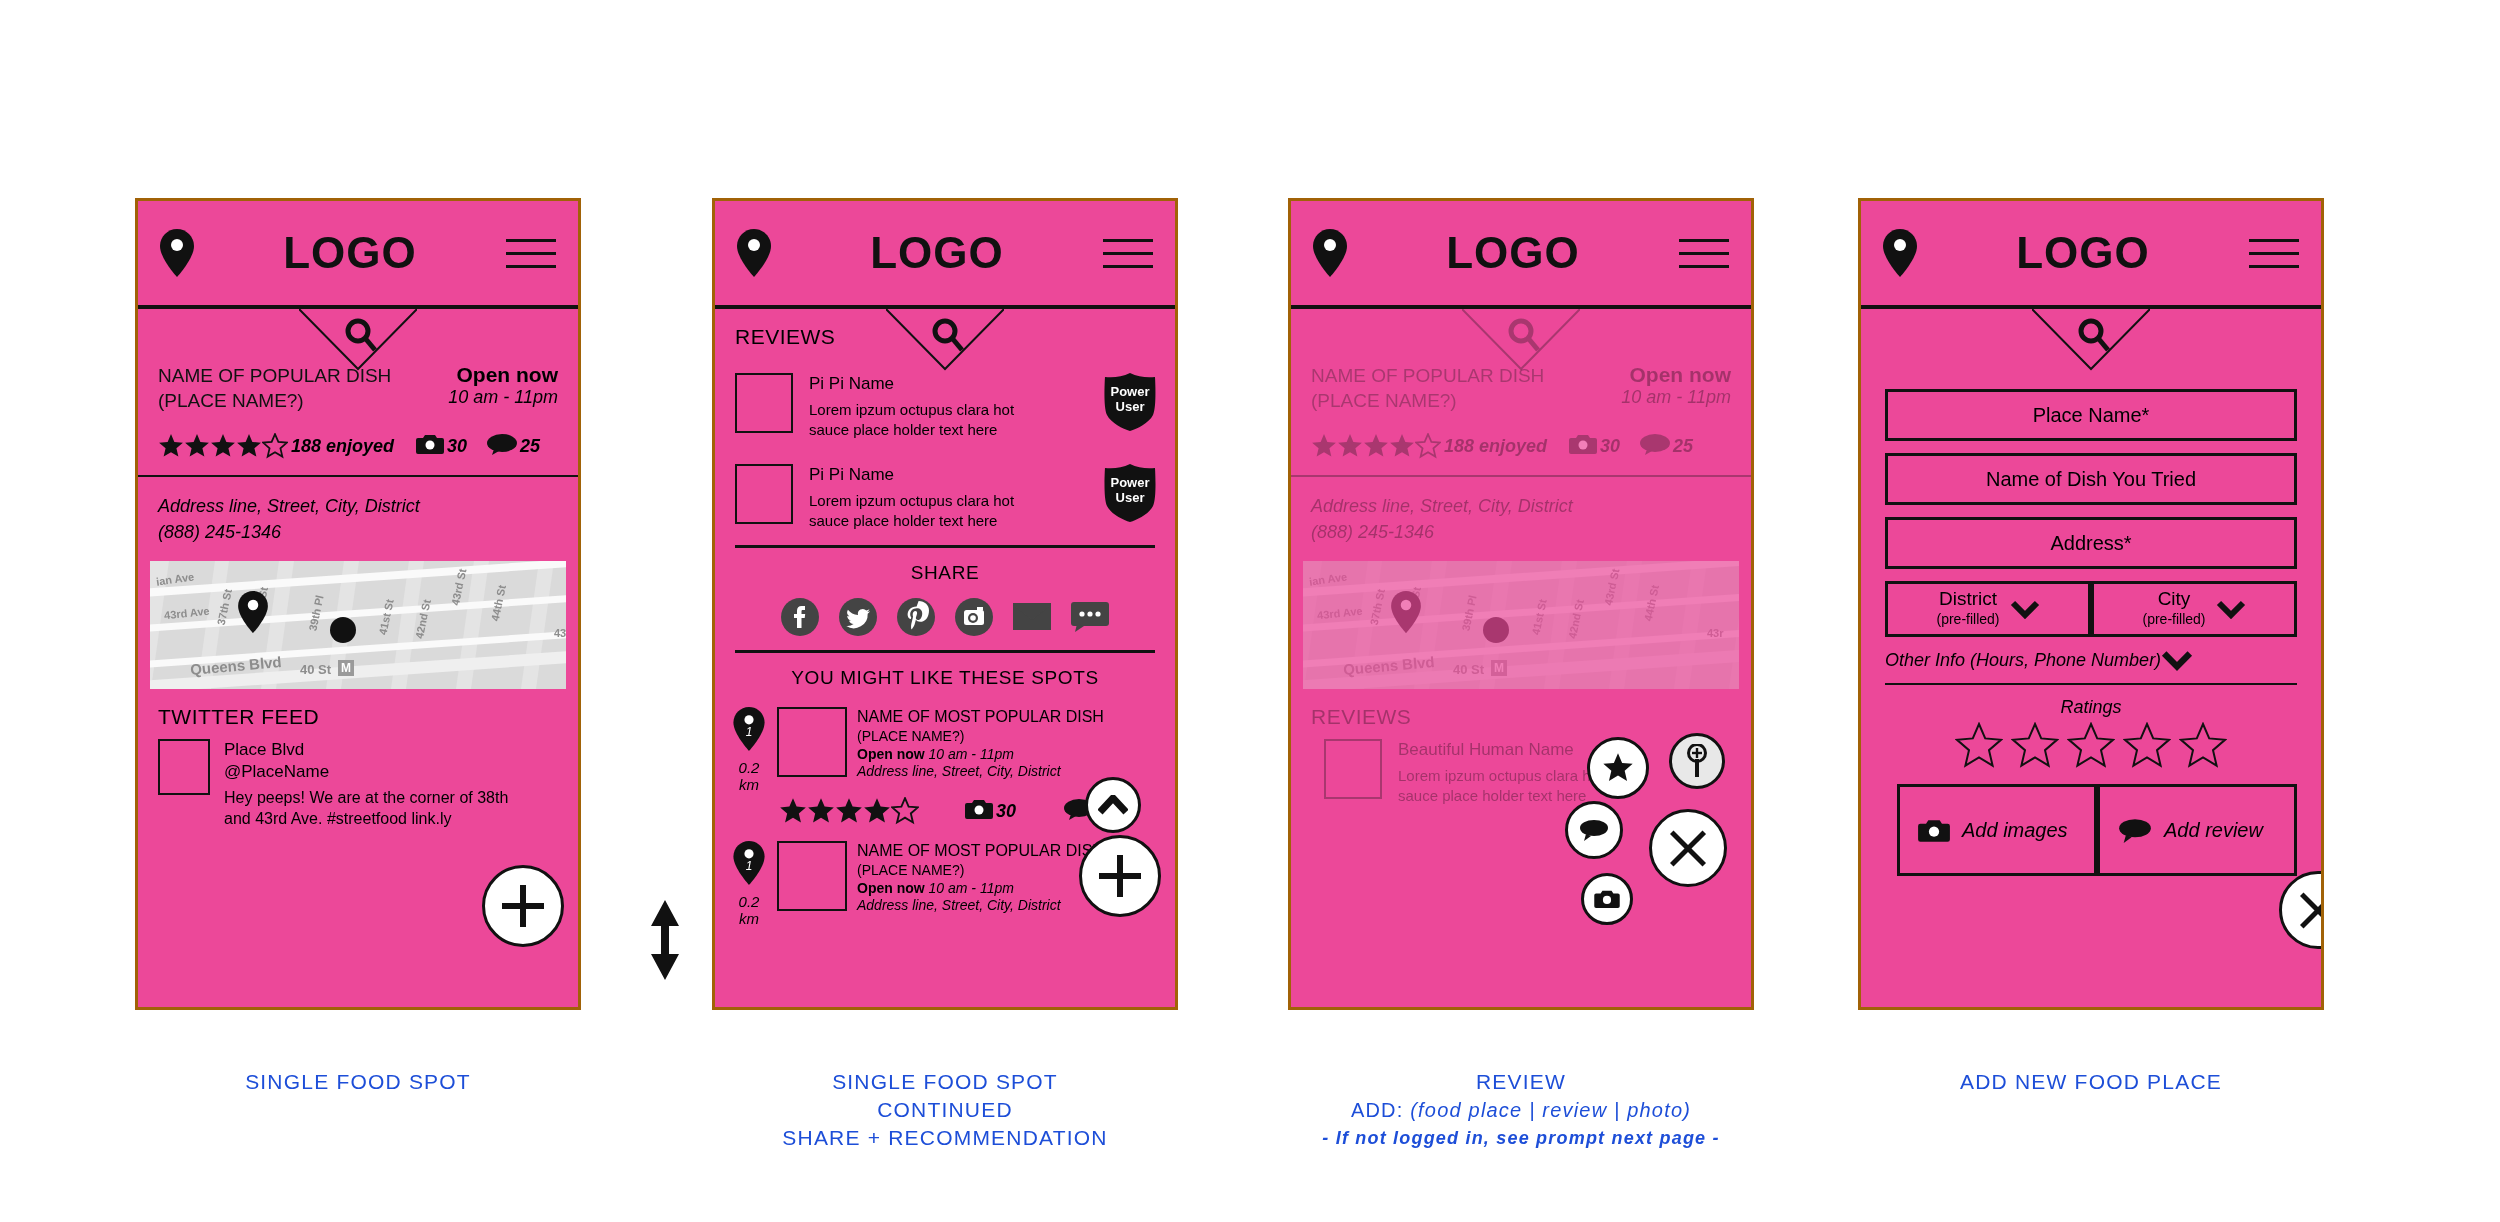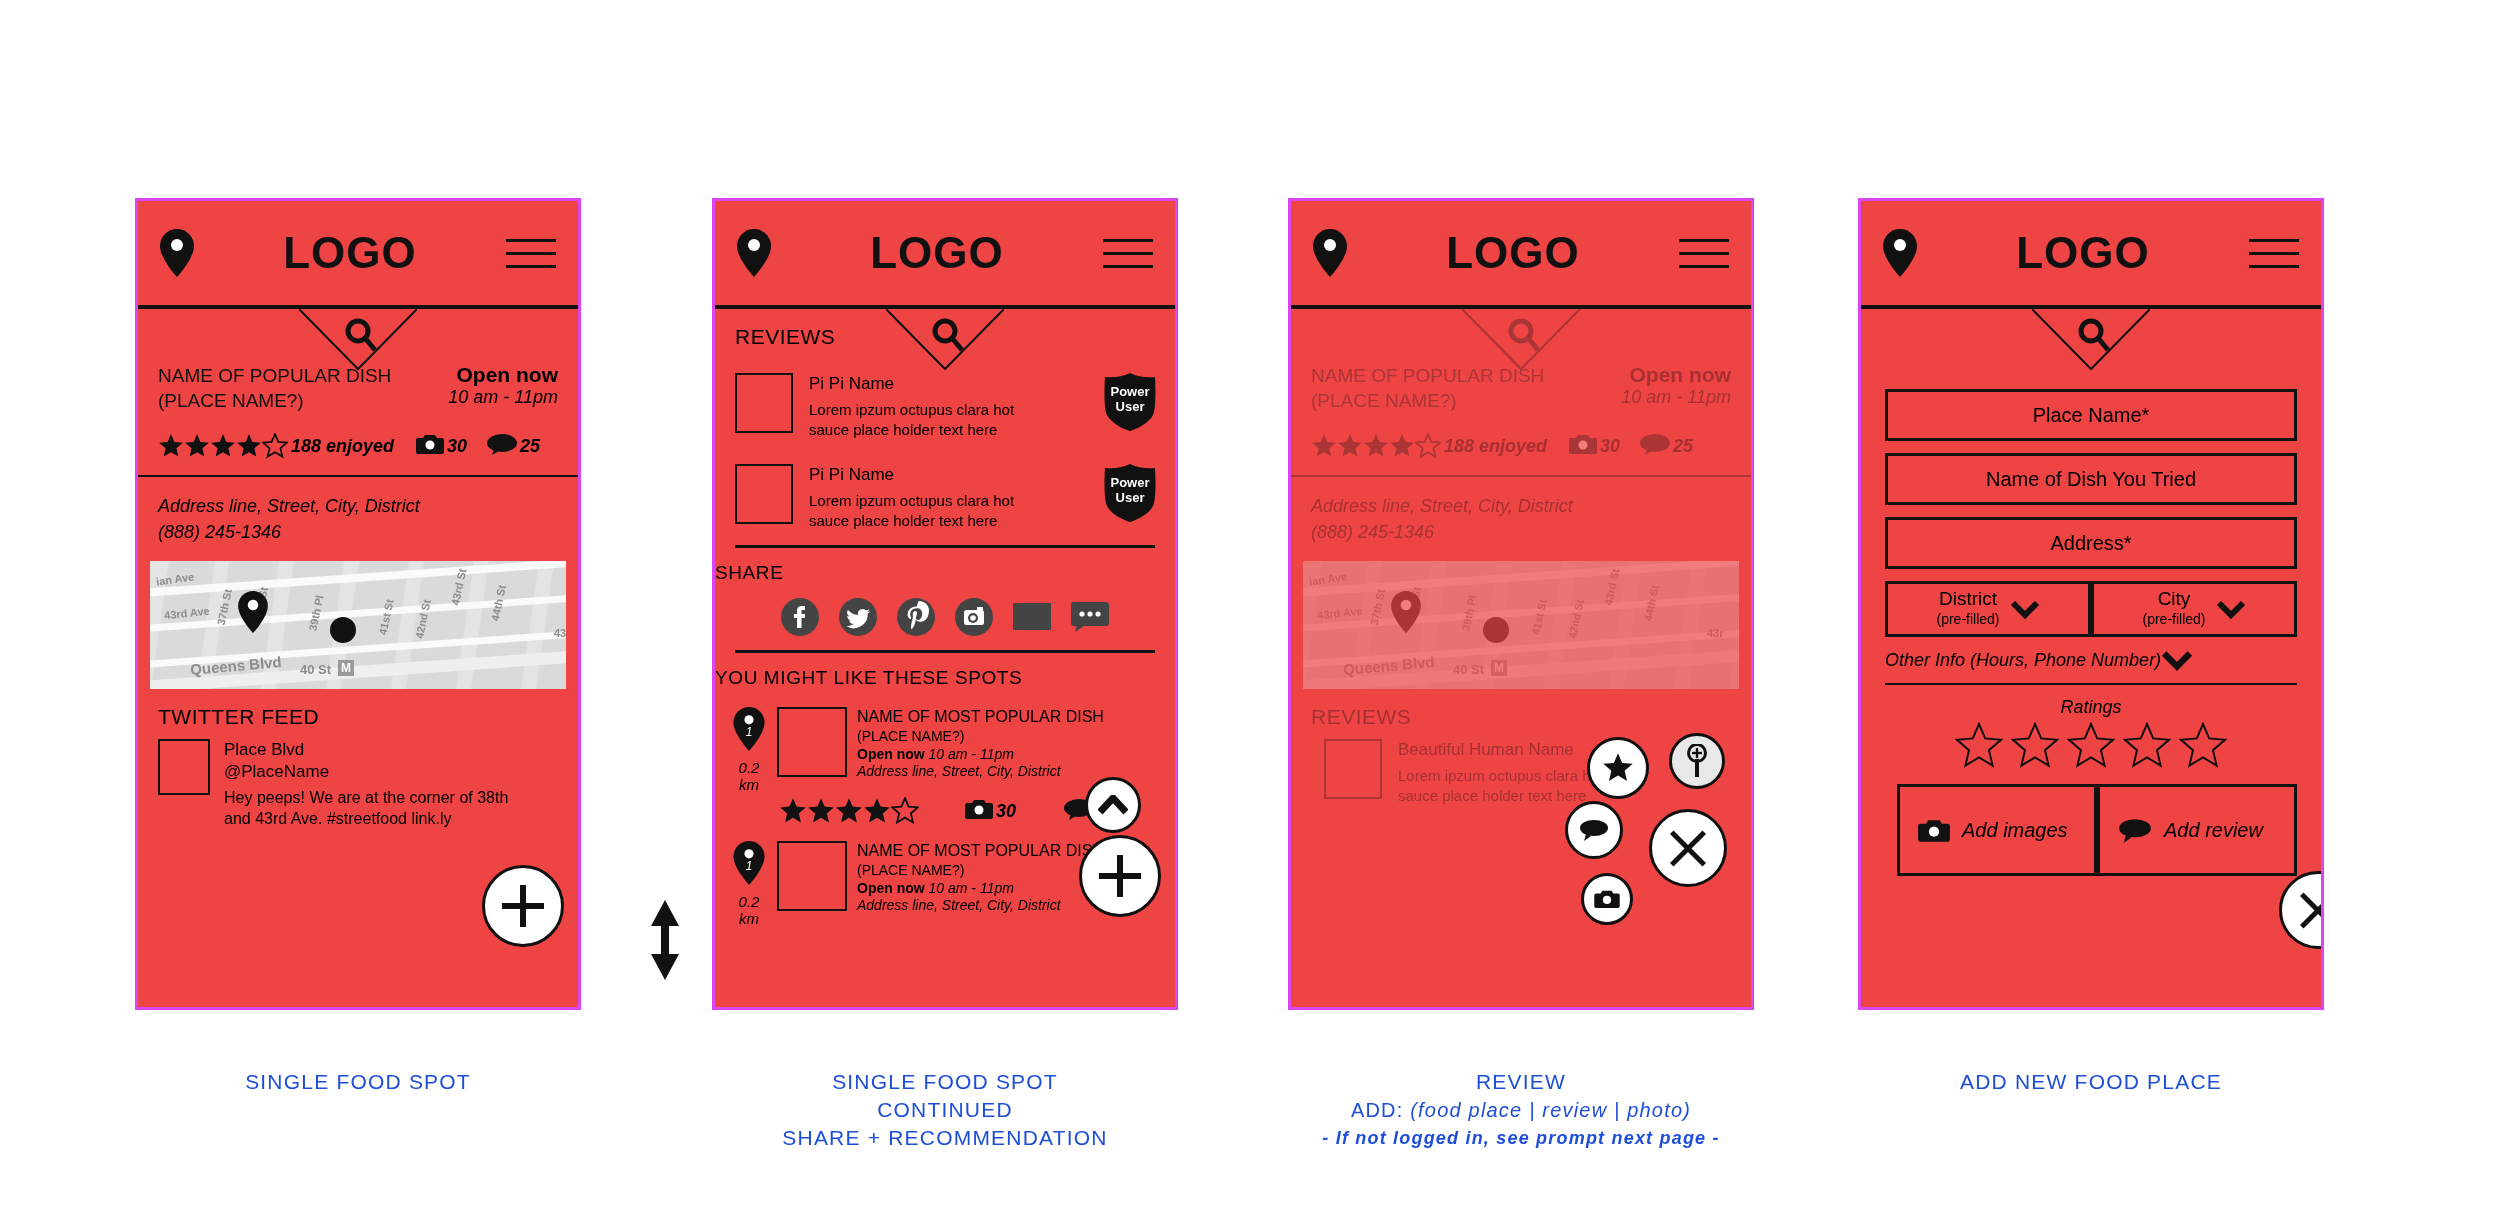--- a/index.html
+++ b/index.html
@@ -7,22 +7,22 @@
     width: 2500px; height: 1222px;
     background: #ffffff;
     font-family: "Liberation Sans", sans-serif;
     overflow: hidden;
   }
   .stage { position: relative; width: 2500px; height: 1222px; }
 
   
   .phone {
     position: absolute;
-    border: 3px solid #d946ef;
-    background: #ef4444;
+    border: 3px solid #a16207;
+    background: #ec4899;
     overflow: hidden;
   }
   .caption {
     position: absolute;
     text-align: center;
     color: #1d4ed8;
     font-size: 21px;
     letter-spacing: 1.2px;
     line-height: 28px;
     font-family: "Liberation Sans", sans-serif;
@@ -122,21 +122,21 @@
   .revname { font-size: 17px; line-height: 22px; }
   .revtext { font-size: 15px; line-height: 20px; margin-top: 5px; }
   .badge { width: 54px; height: 58px; flex: 0 0 auto; position: relative; }
   .badge .btxt {
     position: absolute; inset: 0; color: #fff; font-size: 13px; font-weight: bold;
     display: flex; flex-direction: column; align-items: center; justify-content: center;
     line-height: 15px; padding-bottom: 6px;
   }
 
   .hr { height: 3px; background: #111; margin: 14px 20px; }
-  .centhead { font-size: 19px; letter-spacing: .6px; }
+  .centhead { text-align: center; font-size: 19px; letter-spacing: .6px; }
   .socials { display: flex; justify-content: center; gap: 20px; margin: 14px 0 4px 0; }
   .soc { width: 38px; height: 38px; }
 
   
   .recrow { display: flex; align-items: flex-start; gap: 10px; padding: 8px 14px 0 16px; }
   .recpin { width: 36px; text-align: center; flex: 0 0 auto; }
   .reckm { font-size: 15px; font-style: italic; margin-top: 4px; }
   .recthumb { width: 70px; height: 70px; border: 2px solid #111; flex: 0 0 auto; }
   .recinfo { flex: 1 1 auto; }
   .rectitle { font-size: 16px; line-height: 20px; }

